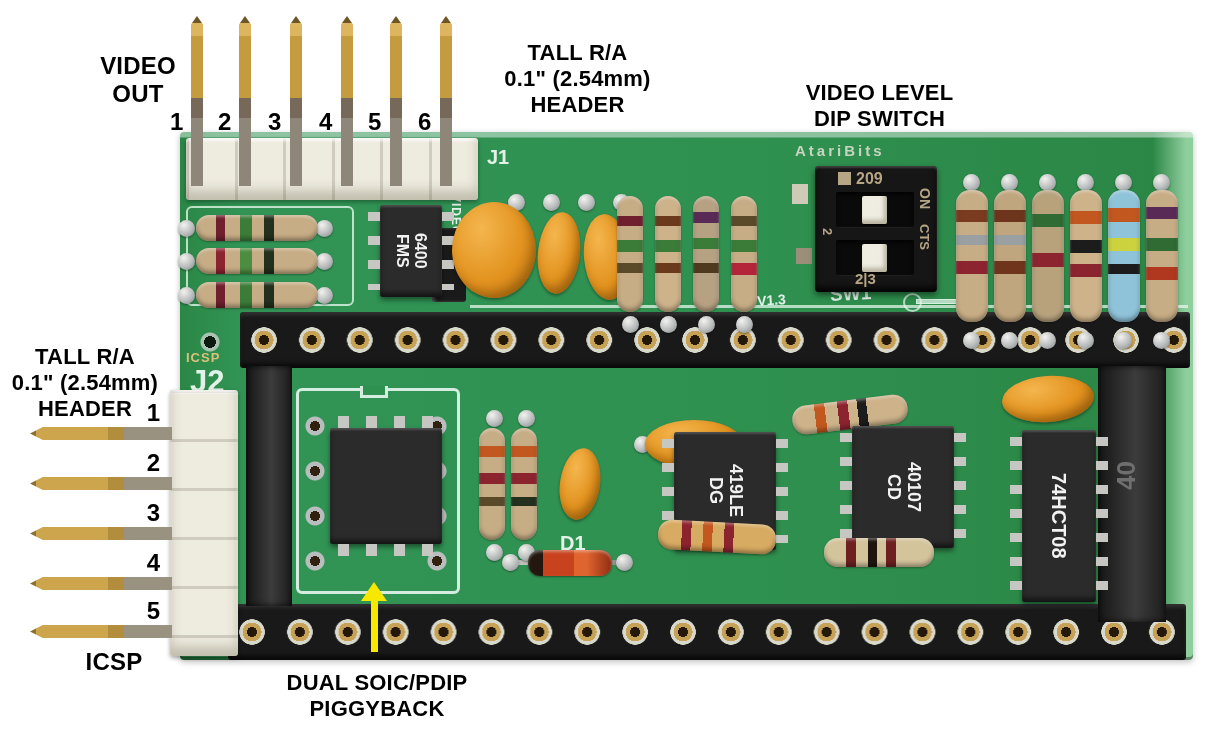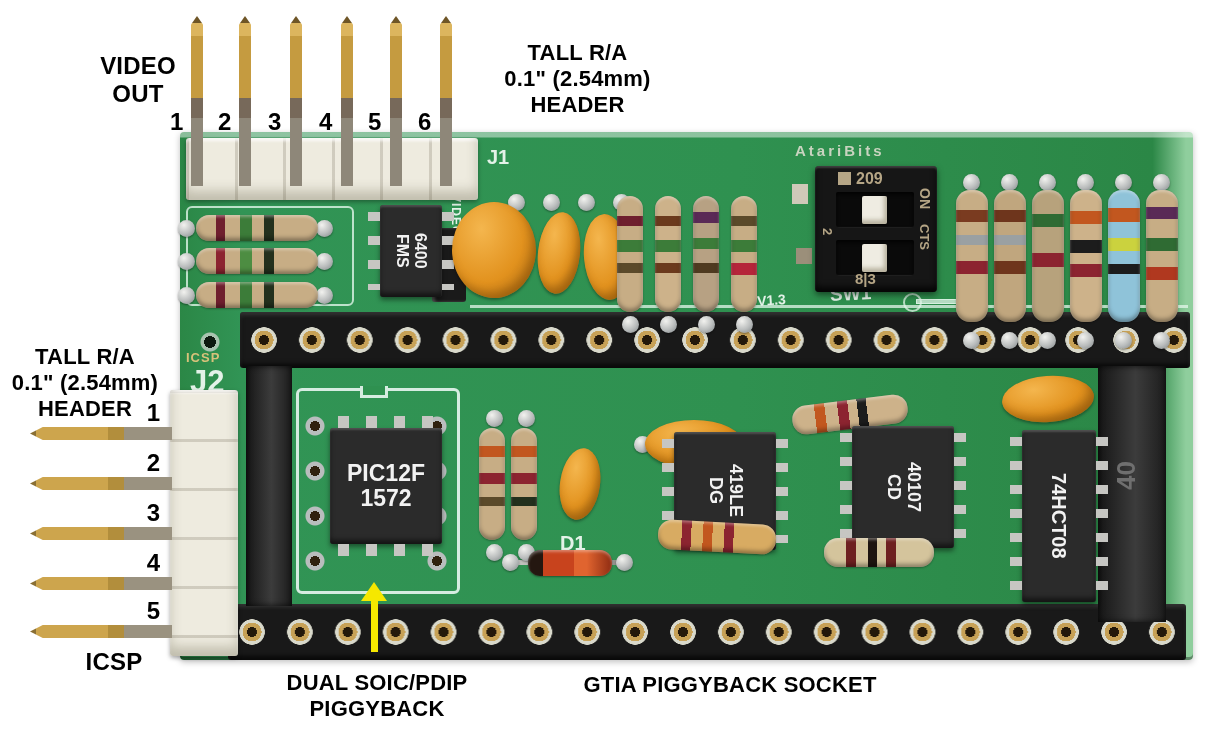--- a/index.html
+++ b/index.html
@@ -129,39 +129,37 @@
     <div class="a" style="left:23px;top:6px;width:13px;height:13px;background:#b6a686;"></div>
     <div class="dip-ch" style="top:26px;">
       <div class="dip-slider"></div>
     </div>
     <div class="dip-ch" style="top:74px;">
       <div class="dip-slider"></div>
     </div>
     <div class="dip-txt vert" style="left:102px;top:22px;font-size:14px;">ON</div>
     <div class="dip-txt vert" style="left:102px;top:58px;font-size:13px;">CTS</div>
     <div class="dip-txt vert" style="left:5px;top:62px;font-size:13px;">2</div>
-    <div class="dip-txt" style="left:40px;top:104px;font-size:15px;">8|3</div>
+    <div class="dip-txt" style="left:40px;top:104px;font-size:15px;">2|3</div>
   </div>
 
   <div class="res" style="left:956px;top:190px;width:32px;height:132px;background:linear-gradient(180deg,#c7ad85 0 15%,#7a3b20 15% 24%,#c7ad85 24% 34%,#9aa0a2 34% 42%,#c7ad85 42% 54%,#8c2430 54% 64%,#c7ad85 64% 100%);"></div>
   <div class="res" style="left:994px;top:190px;width:32px;height:132px;background:linear-gradient(180deg,#c0a67e 0 15%,#6e351c 15% 24%,#c0a67e 24% 34%,#9aa0a2 34% 42%,#c0a67e 42% 54%,#6e351c 54% 64%,#c0a67e 64% 100%);"></div>
   <div class="res" style="left:1032px;top:190px;width:32px;height:132px;background:linear-gradient(180deg,#b7a27c 0 18%,#2f6b33 18% 28%,#b7a27c 28% 48%,#8c2430 48% 58%,#b7a27c 58% 100%);"></div>
   <div class="res" style="left:1070px;top:190px;width:32px;height:132px;background:linear-gradient(180deg,#cdb28a 0 16%,#c2571f 16% 26%,#cdb28a 26% 38%,#1c1c1c 38% 48%,#cdb28a 48% 56%,#8c2430 56% 66%,#cdb28a 66% 100%);"></div>
   <div class="res" style="left:1108px;top:190px;width:32px;height:132px;background:linear-gradient(180deg,#8fc3d9 0 14%,#c2571f 14% 24%,#8fc3d9 24% 36%,#cbd23e 36% 46%,#8fc3d9 46% 56%,#1c1c1c 56% 64%,#8fc3d9 64% 100%);"></div>
   <div class="res" style="left:1146px;top:190px;width:32px;height:132px;background:linear-gradient(180deg,#c7ad85 0 13%,#5a2a56 13% 22%,#c7ad85 22% 36%,#2f6b33 36% 46%,#c7ad85 46% 58%,#b0381f 58% 68%,#c7ad85 68% 100%);"></div>
 
   <div class="outline" style="left:296px;top:388px;width:158px;height:200px;"></div>
   <div class="a" style="left:360px;top:386px;width:22px;height:9px;background:#2f9150;border:3px solid #d6ece1;border-top:none;z-index:4;"></div>
   <div class="padcol" style="left:302px;top:404px;height:176px;"></div>
   <div class="padcol" style="left:424px;top:404px;height:176px;"></div>
   <div class="chip" style="left:330px;top:428px;width:112px;height:116px;">
     <div class="ph t"></div>
     <div class="ph b"></div>
-    <div class="chip-label" style="font-size:23px;">PIC12F
-1572</div>
   </div>
 
   <div class="res" style="left:479px;top:428px;width:26px;height:112px;background:linear-gradient(180deg,#c7ad85 0 16%,#c2571f 16% 26%,#c7ad85 26% 40%,#8c2430 40% 50%,#c7ad85 50% 62%,#5b4a2a 62% 70%,#c7ad85 70% 100%);"></div>
   <div class="res" style="left:511px;top:428px;width:26px;height:112px;background:linear-gradient(180deg,#c7ad85 0 16%,#c2571f 16% 26%,#c7ad85 26% 40%,#8c2430 40% 50%,#c7ad85 50% 62%,#23301d 62% 70%,#c7ad85 70% 100%);"></div>
   <div class="cap" style="left:560px;top:448px;width:40px;height:72px;transform:rotate(8deg);"></div>
   <div class="cap" style="left:645px;top:420px;width:98px;height:48px;display:flex;align-items:center;justify-content:center;">
     <div style="font-size:10px;font-weight:bold;color:#7a5a10;white-space:pre-line;text-align:center;line-height:1.1;transform:rotate(-8deg);">K1G
 101K</div>
   </div>
 
@@ -253,21 +251,22 @@
   <div class="pinnum" style="left:132px;top:597px;width:28px;text-align:right;">5</div>
 
   <div class="arrow-head"></div>
   <div class="arrow-shaft"></div>
 
   <div class="ann" style="left:88px;top:52px;width:100px;font-size:24px;">VIDEO
 OUT</div>
   <div class="ann" style="left:480px;top:40px;width:195px;">TALL R/A
 0.1" (2.54mm)
 HEADER</div>
+  <div class="ann" style="left:792px;top:80px;width:175px;">VIDEO LEVEL
+DIP SWITCH</div>
   <div class="ann" style="left:0px;top:344px;width:170px;">TALL R/A
 0.1" (2.54mm)
 HEADER</div>
   <div class="ann" style="left:68px;top:648px;width:92px;font-size:24px;">ICSP</div>
   <div class="ann" style="left:282px;top:670px;width:190px;">DUAL SOIC/PDIP
 PIGGYBACK</div>
-  <div class="ann" style="left:560px;top:672px;width:340px;">GTIA PIGGYBACK SOCKET</div>
 
 </div>
 
 </body></html>

